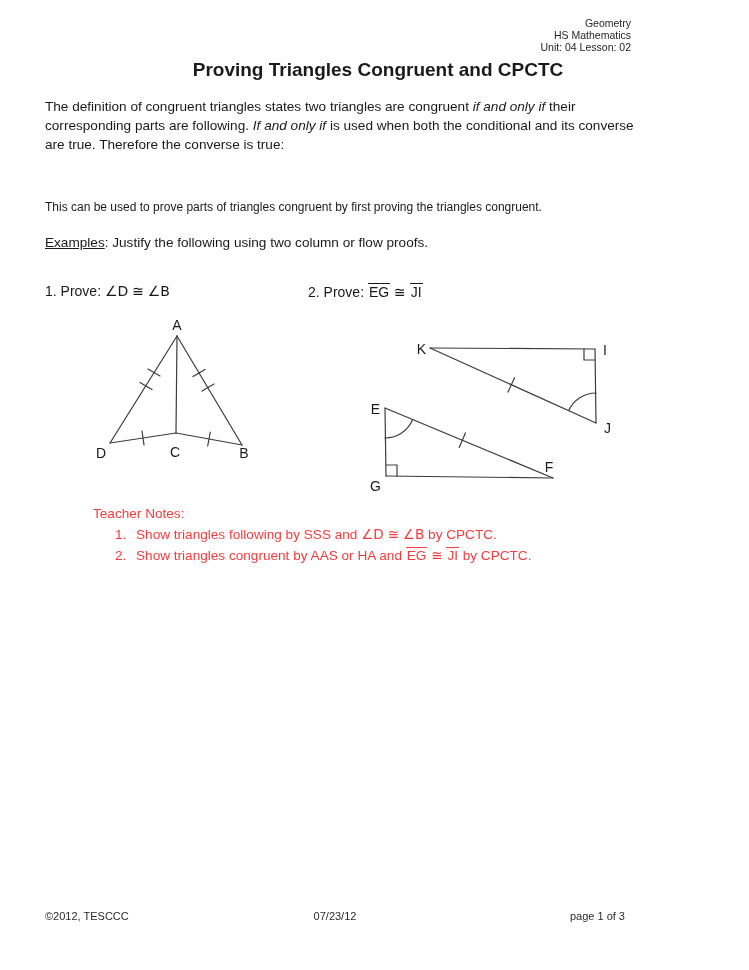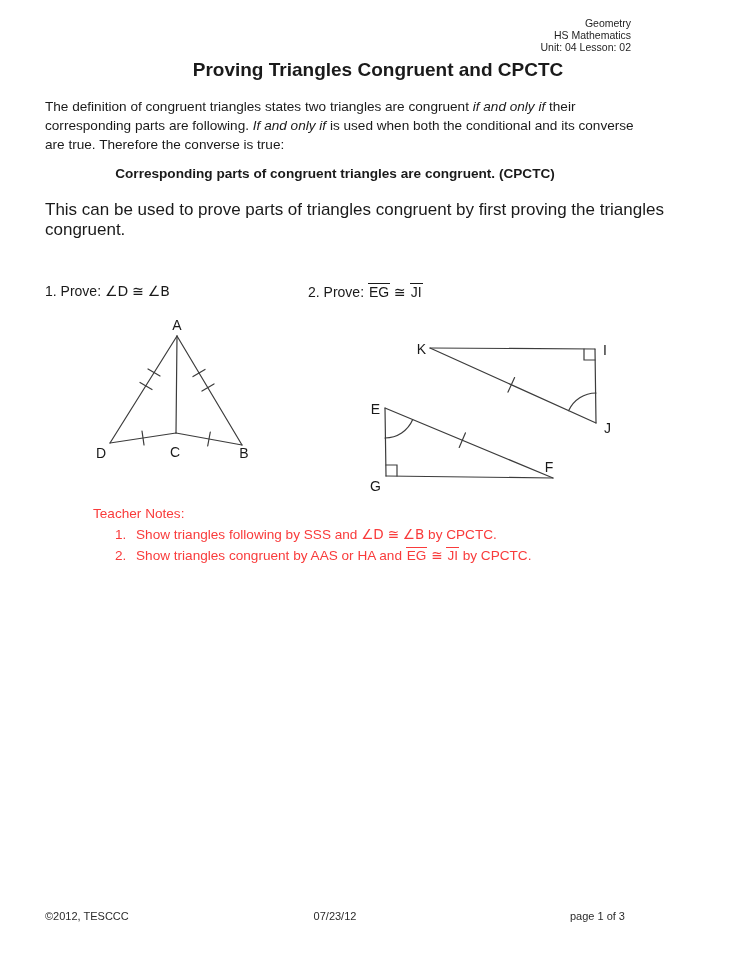--- a/index.html
+++ b/index.html
@@ -7,21 +7,21 @@
     position:relative;width:670px;height:970px;background:#ffffff;
     font-family:"Liberation Sans",sans-serif;color:#1a1a1a;overflow:hidden;
   }
   .header-right{position:absolute;top:17px;right:39px;text-align:right;
     font-size:10.5px;line-height:12px;color:#1f1f1f;}
   .doc-title{position:absolute;top:59px;left:0;width:100%;text-align:center;
     font-size:19px;font-weight:bold;margin-left:43px;}
   .intro{position:absolute;top:97px;left:45px;width:690px;font-size:13.6px;line-height:19px;}
   .cpctc{position:absolute;top:166px;left:0;width:100%;text-align:center;
     font-weight:bold;font-size:13.6px;}
-  .usage{position:absolute;top:200px;left:45px;width:690px;font-size:17px;}
+  .usage{position:absolute;top:200px;left:45px;width:690px;font-size:12px;}
   .examples{position:absolute;top:235px;left:45px;width:690px;font-size:13.6px;}
   .examples .u{text-decoration:underline;}
   .problem{position:absolute;font-size:14px;line-height:16px;}
   .problem1{top:283px;left:45px;}
   .problem2{top:283px;left:308px;}
   .math{font-family:"DejaVu Sans",sans-serif;}
   .seg{display:inline-block;border-top:1.3px solid currentColor;
     padding:1px 1px 0 1px;line-height:1;}
   .fig{position:absolute;}
   .fig1{left:88px;top:312px;}
@@ -50,24 +50,26 @@
   </div>
 
   <div class="doc-title">Proving Triangles Congruent and CPCTC</div>
 
   <div class="intro">
     <span>The definition of congruent triangles states two triangles are congruent </span><i>if and only if</i><span> their</span><br>
     <span>corresponding parts are following. </span><i>If and only if</i><span> is used when both the conditional and its converse</span><br>
     <span>are true. Therefore the converse is true:</span>
   </div>
 
-  <div class="cpctc">Corresponding parts of congruent triangles are congruent. (CPCTC)</div>
 
   <div class="usage">This can be used to prove parts of triangles congruent by first proving the triangles congruent.</div>
 
+  <div class="examples">
+    <span class="u">Examples</span><span>: Justify the following using two column or flow proofs.</span>
+  </div>
 
   <div class="problem problem1">
     <span>1. Prove:</span>
     <span class="math">∠D</span>
     <span class="math">≅</span>
     <span class="math">∠B</span>
   </div>
 
   <div class="problem problem2">
     <span>2. Prove:</span>

